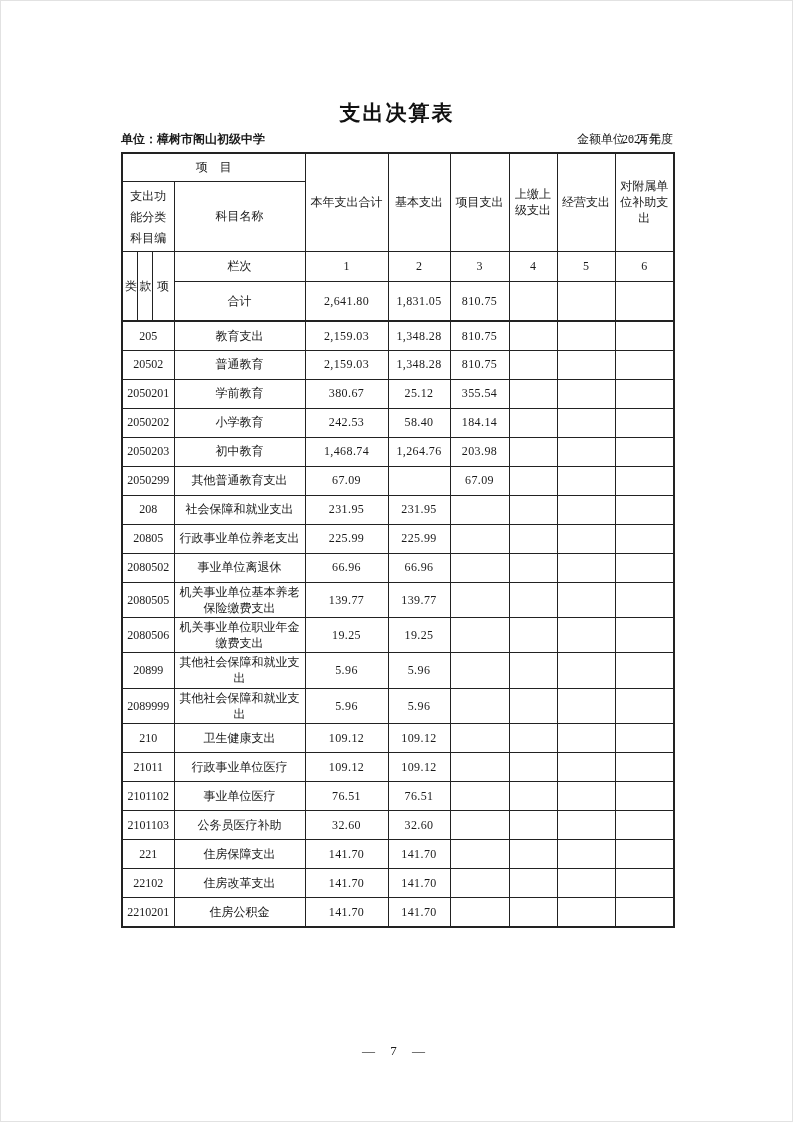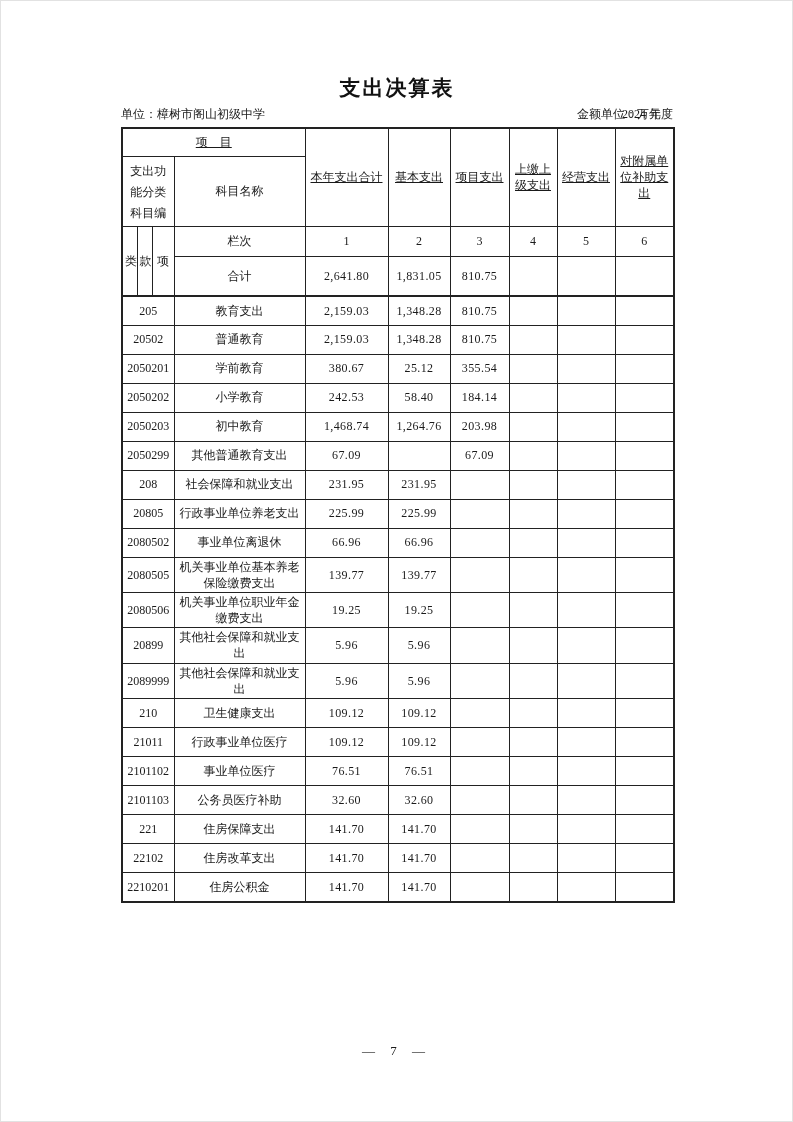--- a/index.html
+++ b/index.html
@@ -5,21 +5,21 @@
   * { margin:0; padding:0; box-sizing:border-box; }
   html,body { background:#fff; }
   body {
     width:793px; height:1122px;
     font-family:"Liberation Serif","DejaVu Serif",serif;
     color:#1a1a1a;
     position:relative;
     border:1px solid #e2e2e2;
     overflow:hidden;
   }
-  .content { width:552px; margin-left:120px; padding-top:73px; }
+  .content { width:552px; margin-left:120px; padding-top:98px; }
   .doc-title {
     text-align:center;
     font-family:"Liberation Sans","DejaVu Sans",sans-serif;
     font-weight:bold;
     font-size:21px;
     letter-spacing:2px;
     color:#111;
   }
   .form-code {
     text-align:right;
@@ -27,41 +27,41 @@
     margin-top:14px;
     line-height:16px;
   }
   .meta-row {
     position:relative;
     height:20px;
     margin-top:2px;
     font-size:12px;
     line-height:20px;
   }
-  .meta-row .left { position:absolute; left:0; top:0; }
+  .meta-row .left { position:absolute; left:0; top:0;font-weight:bold; }
   .meta-row .center { position:absolute; left:0; right:0; text-align:right; top:0; }
   .meta-row .right { position:absolute; right:12px; top:0; }
 
   table.fiscal {
     border-collapse:collapse;
     table-layout:fixed;
     width:552px;
     margin-top:3px;
     border:2px solid #222;
   }
   table.fiscal td {
     border:1px solid #222;
     font-size:12px;
     text-align:center;
     vertical-align:middle;
     overflow:hidden;
     line-height:1.35;
     padding:1px 2px;
   }
-  tr.r1 td { height:28px;text-decoration:underline; }
+  tr.r1 td { height:28px; }
   tr.r2 td { height:70px; }
   tr.r3 td { height:30px; }
   tr.r4 td { height:40px; }
   td.code-head { vertical-align:top; padding-top:7px; }
   td.code-head .clip {
     height:60px; overflow:hidden;
     line-height:21px; text-align:center;
     padding:0 3px;
   }
   td.vhead { padding:0 3px; }

